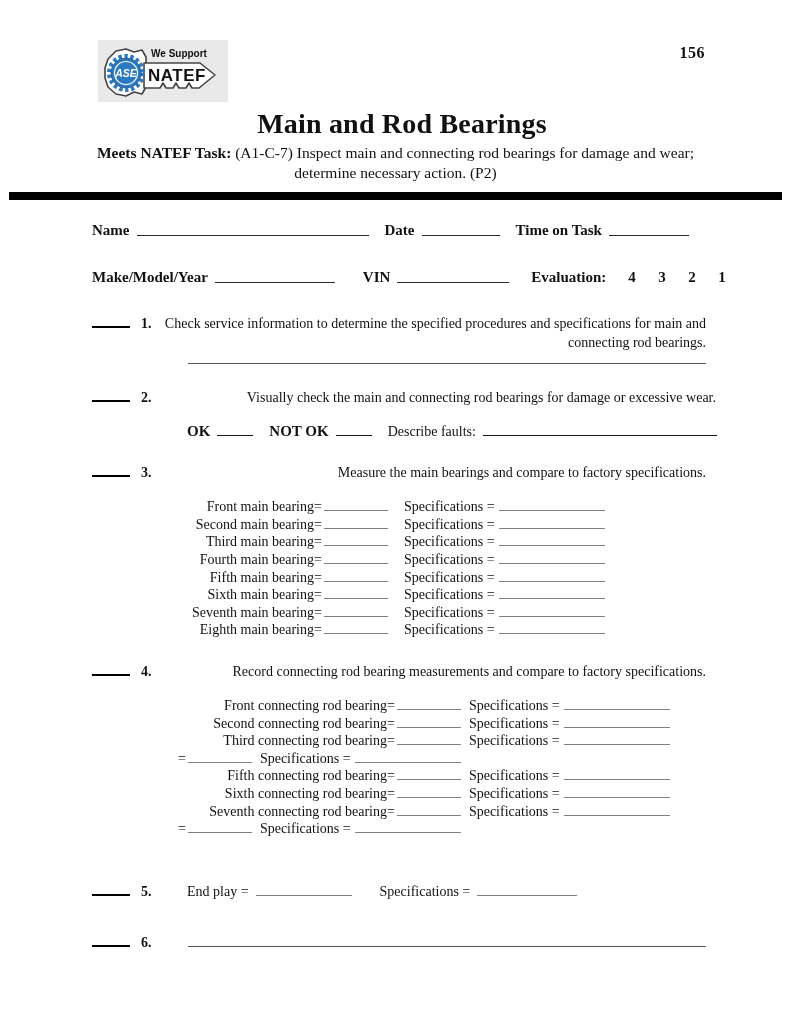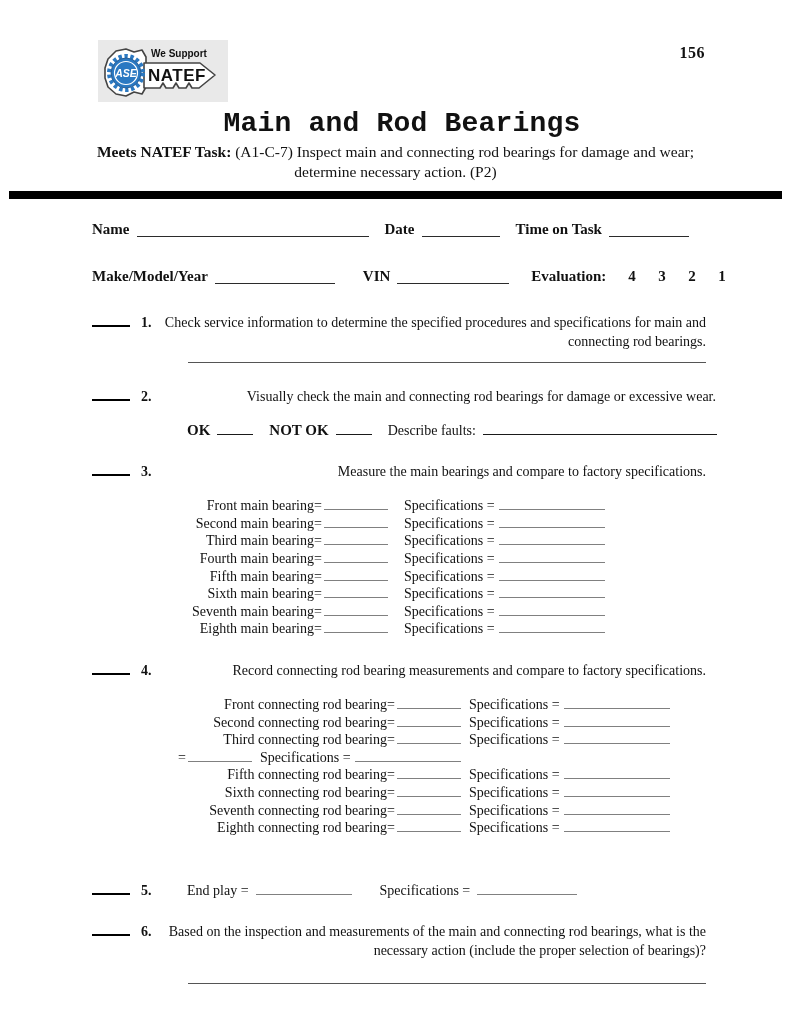--- a/index.html
+++ b/index.html
@@ -7,27 +7,27 @@
     width:791px;height:1024px;background:#fff;position:relative;
     font-family:"Liberation Serif","DejaVu Serif",serif;color:#111;
     overflow:hidden;box-sizing:border-box;padding-top:40px;
   }
   
   .header-row{display:flex;justify-content:space-between;align-items:flex-start;
     padding:0 86px 0 98px;height:62px;}
   .logo-wrap{width:130px;height:62px;background:#e9e9e9;display:block;}
   .page-number{font-weight:bold;font-size:16px;margin-top:4px;letter-spacing:0.5px;}
   
-  .title{text-align:center;font-size:28px;font-weight:bold;margin:6px 0 0 13px;letter-spacing:0.2px;font-family:Liberation Mono, monospace;}
+  .title{text-align:center;font-size:28px;font-weight:bold;margin:6px 0 0 13px;letter-spacing:0.2px;}
   .task-line{text-align:center;font-size:15.5px;margin:3px 40px 0 40px;line-height:1.3;}
   .task-label{font-weight:bold;}
   .rule{height:8px;background:#000;margin:9px 9px 0 9px;}
   
   .form{padding:0 85px 0 92px;font-size:14px;}
-  .fill-row{display:flex;align-items:center;white-space:nowrap;}
+  .fill-row{display:flex;align-items:flex-start;white-space:nowrap;}
   .b{font-weight:bold;font-size:15px;}
   .blank{display:inline-block;border-bottom:1.5px solid #2b2b2b;height:13px;vertical-align:baseline;flex:none;}
   .row-name{margin-top:22px;}
   .row-make{margin-top:30px;}
   .lbl{margin-right:7px;flex:none;}
   .gap16{margin-right:16px;} .gap22{margin-right:22px;} .gap28{margin-right:28px;}
   .score{margin-left:22px;letter-spacing:0.5px;}
   
   .item{display:flex;align-items:baseline;}
   .score-blank{width:38px;border-bottom:2px solid #000;height:12px;flex:none;margin-right:11px;}
@@ -272,21 +272,20 @@
 
             <div class="b-row">
               <span class="b-label">Seventh connecting rod bearing</span>
               <span class="b-eq">=</span>
               <span class="blank m-blank"></span>
               <span class="spec-lbl spec-gap">Specifications =</span>
               <span class="blank s-blank"></span>
             </div>
 
             <div class="b-row">
-              <span class="b-label">Eighth connecting rod bearing</span>
               <span class="b-eq">=</span>
               <span class="blank m-blank"></span>
               <span class="spec-lbl spec-gap">Specifications =</span>
               <span class="blank s-blank"></span>
             </div>
           </div>
       </div>
     </div>
 
     <div class="item mt-i5">
@@ -299,19 +298,18 @@
           <span class="lbl">Specifications =</span>
           <span class="blank" style="width:100px"></span>
         </div>
       </div>
     </div>
 
     <div class="item mt-i6">
       <span class="score-blank"></span>
       <span class="item-num">6.</span>
       <div class="item-body">
-        <span>Based on the inspection and measurements of the main and connecting rod bearings, what is the necessary action (include the proper selection of bearings)?</span>
         <div class="answer-line answer-line-6"></div>
       </div>
     </div>
 
   </div>
 </div>
 
 </body></html>

